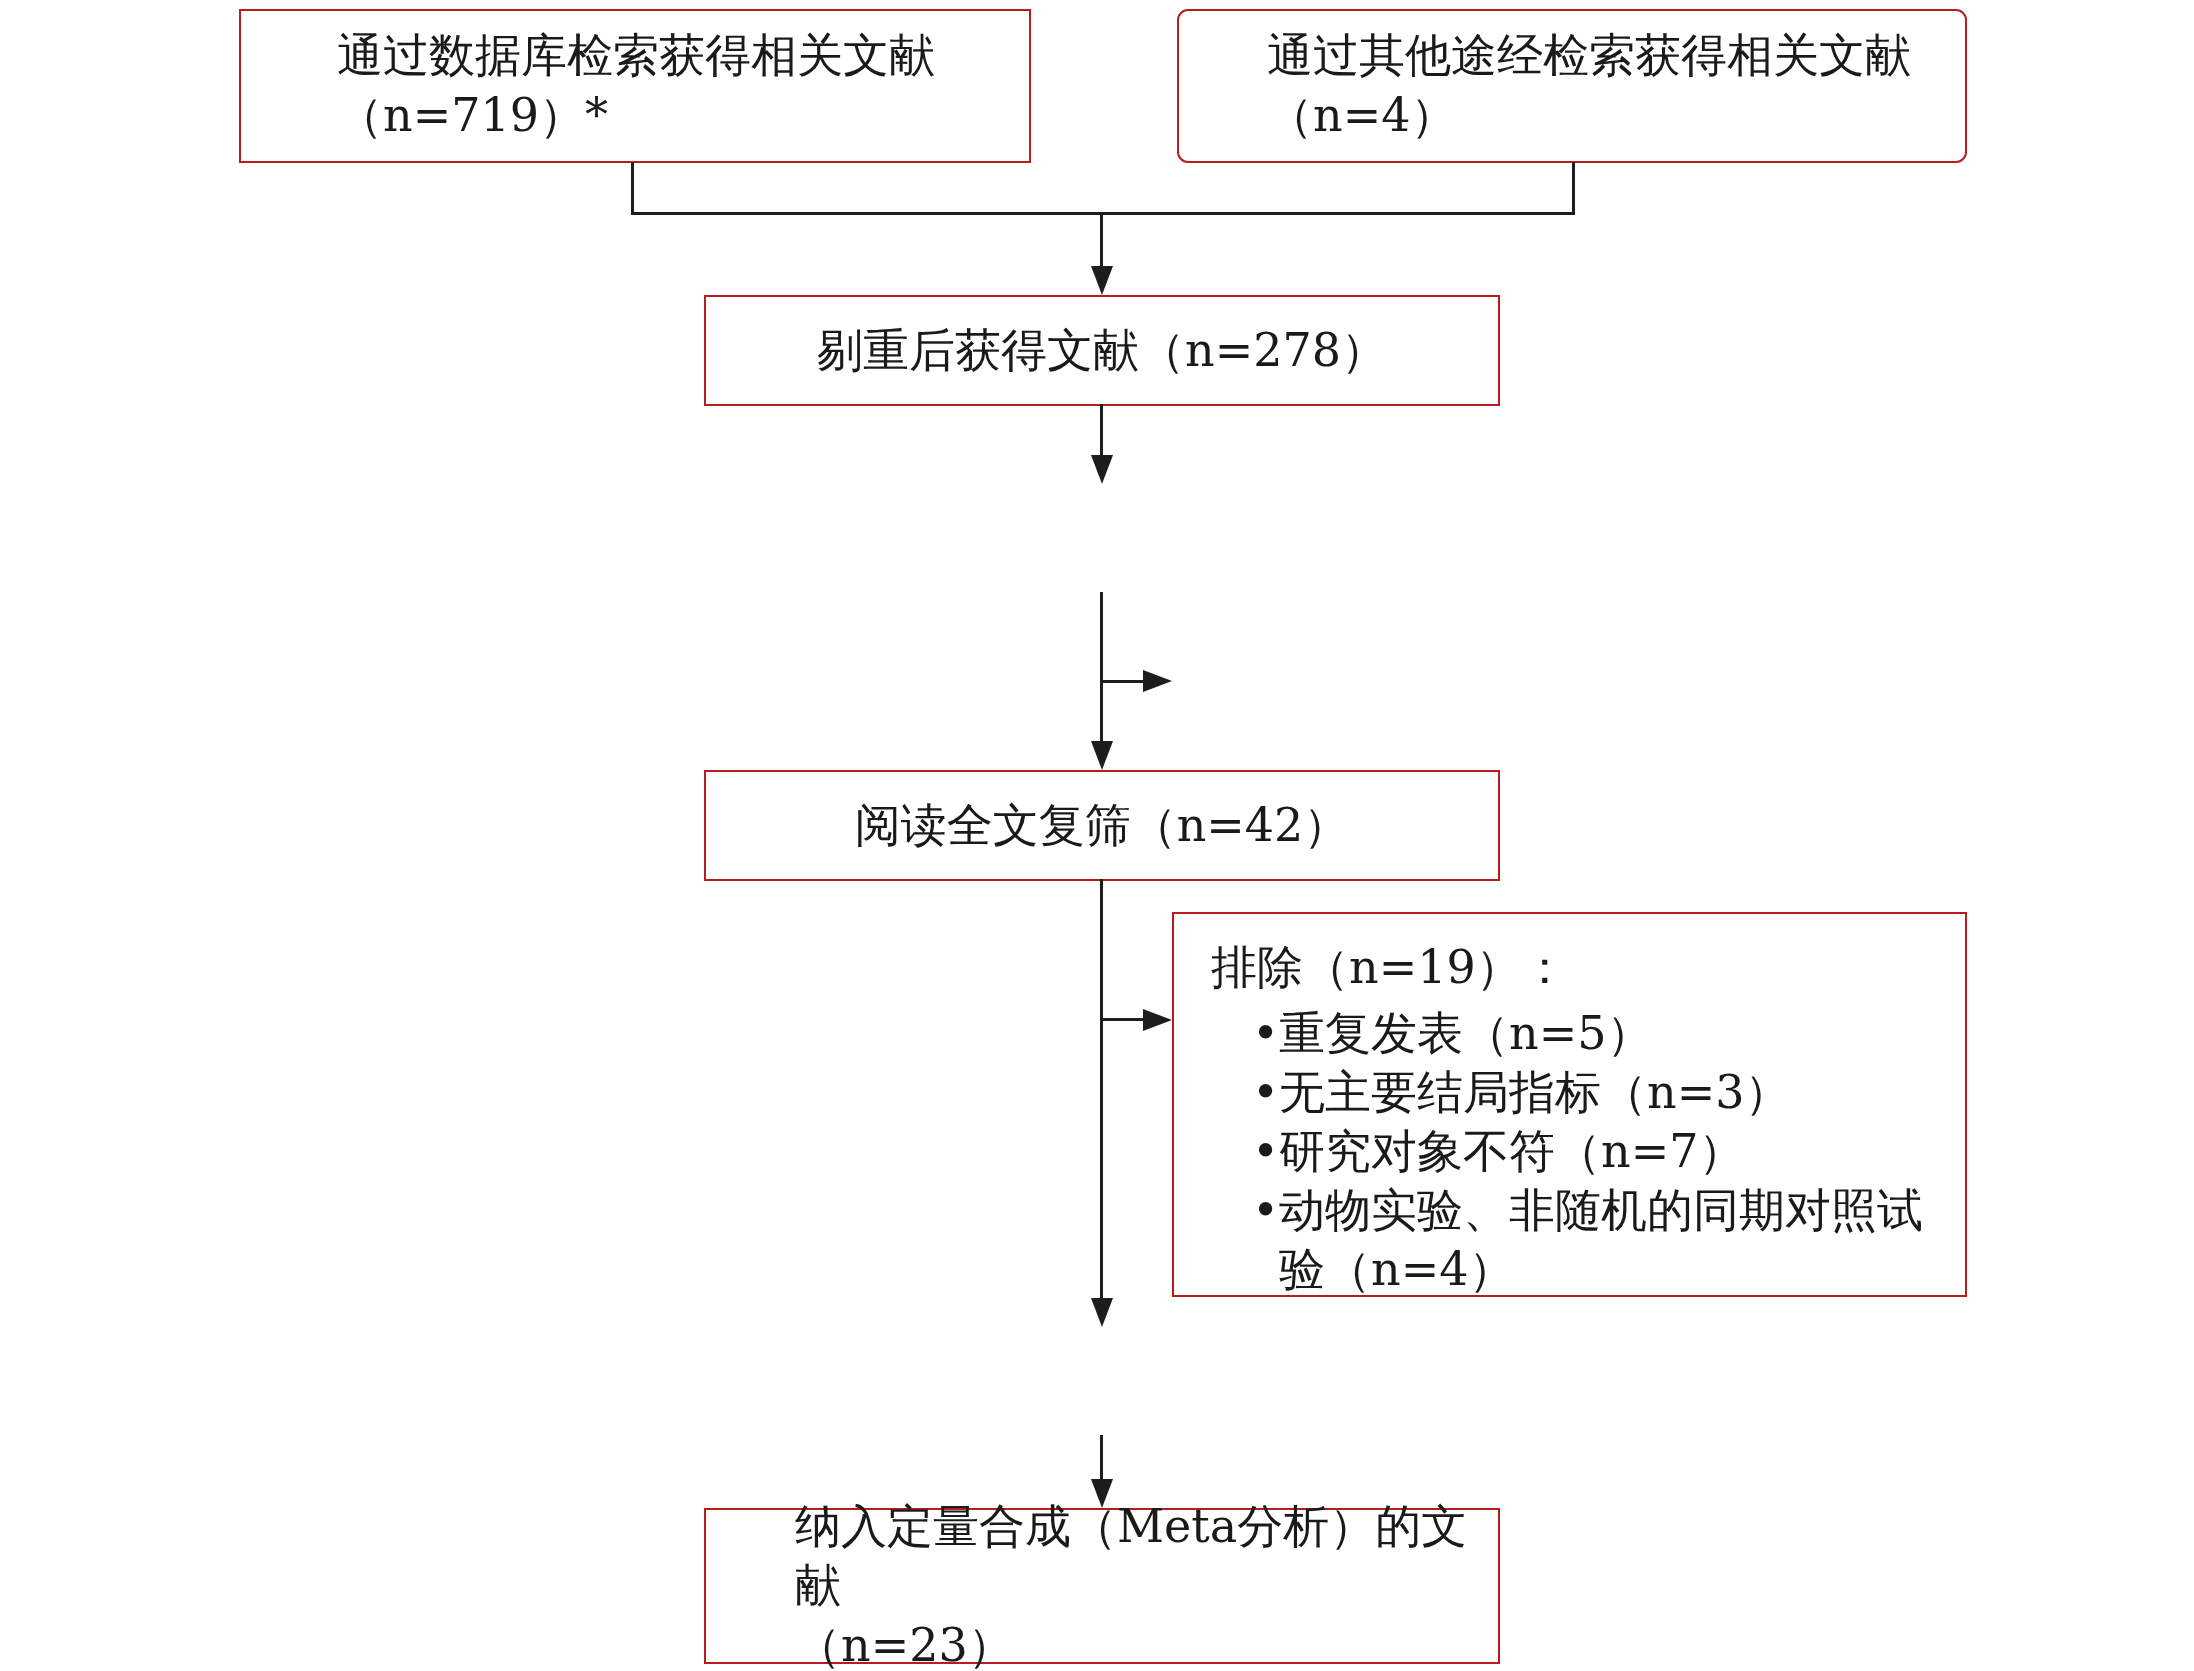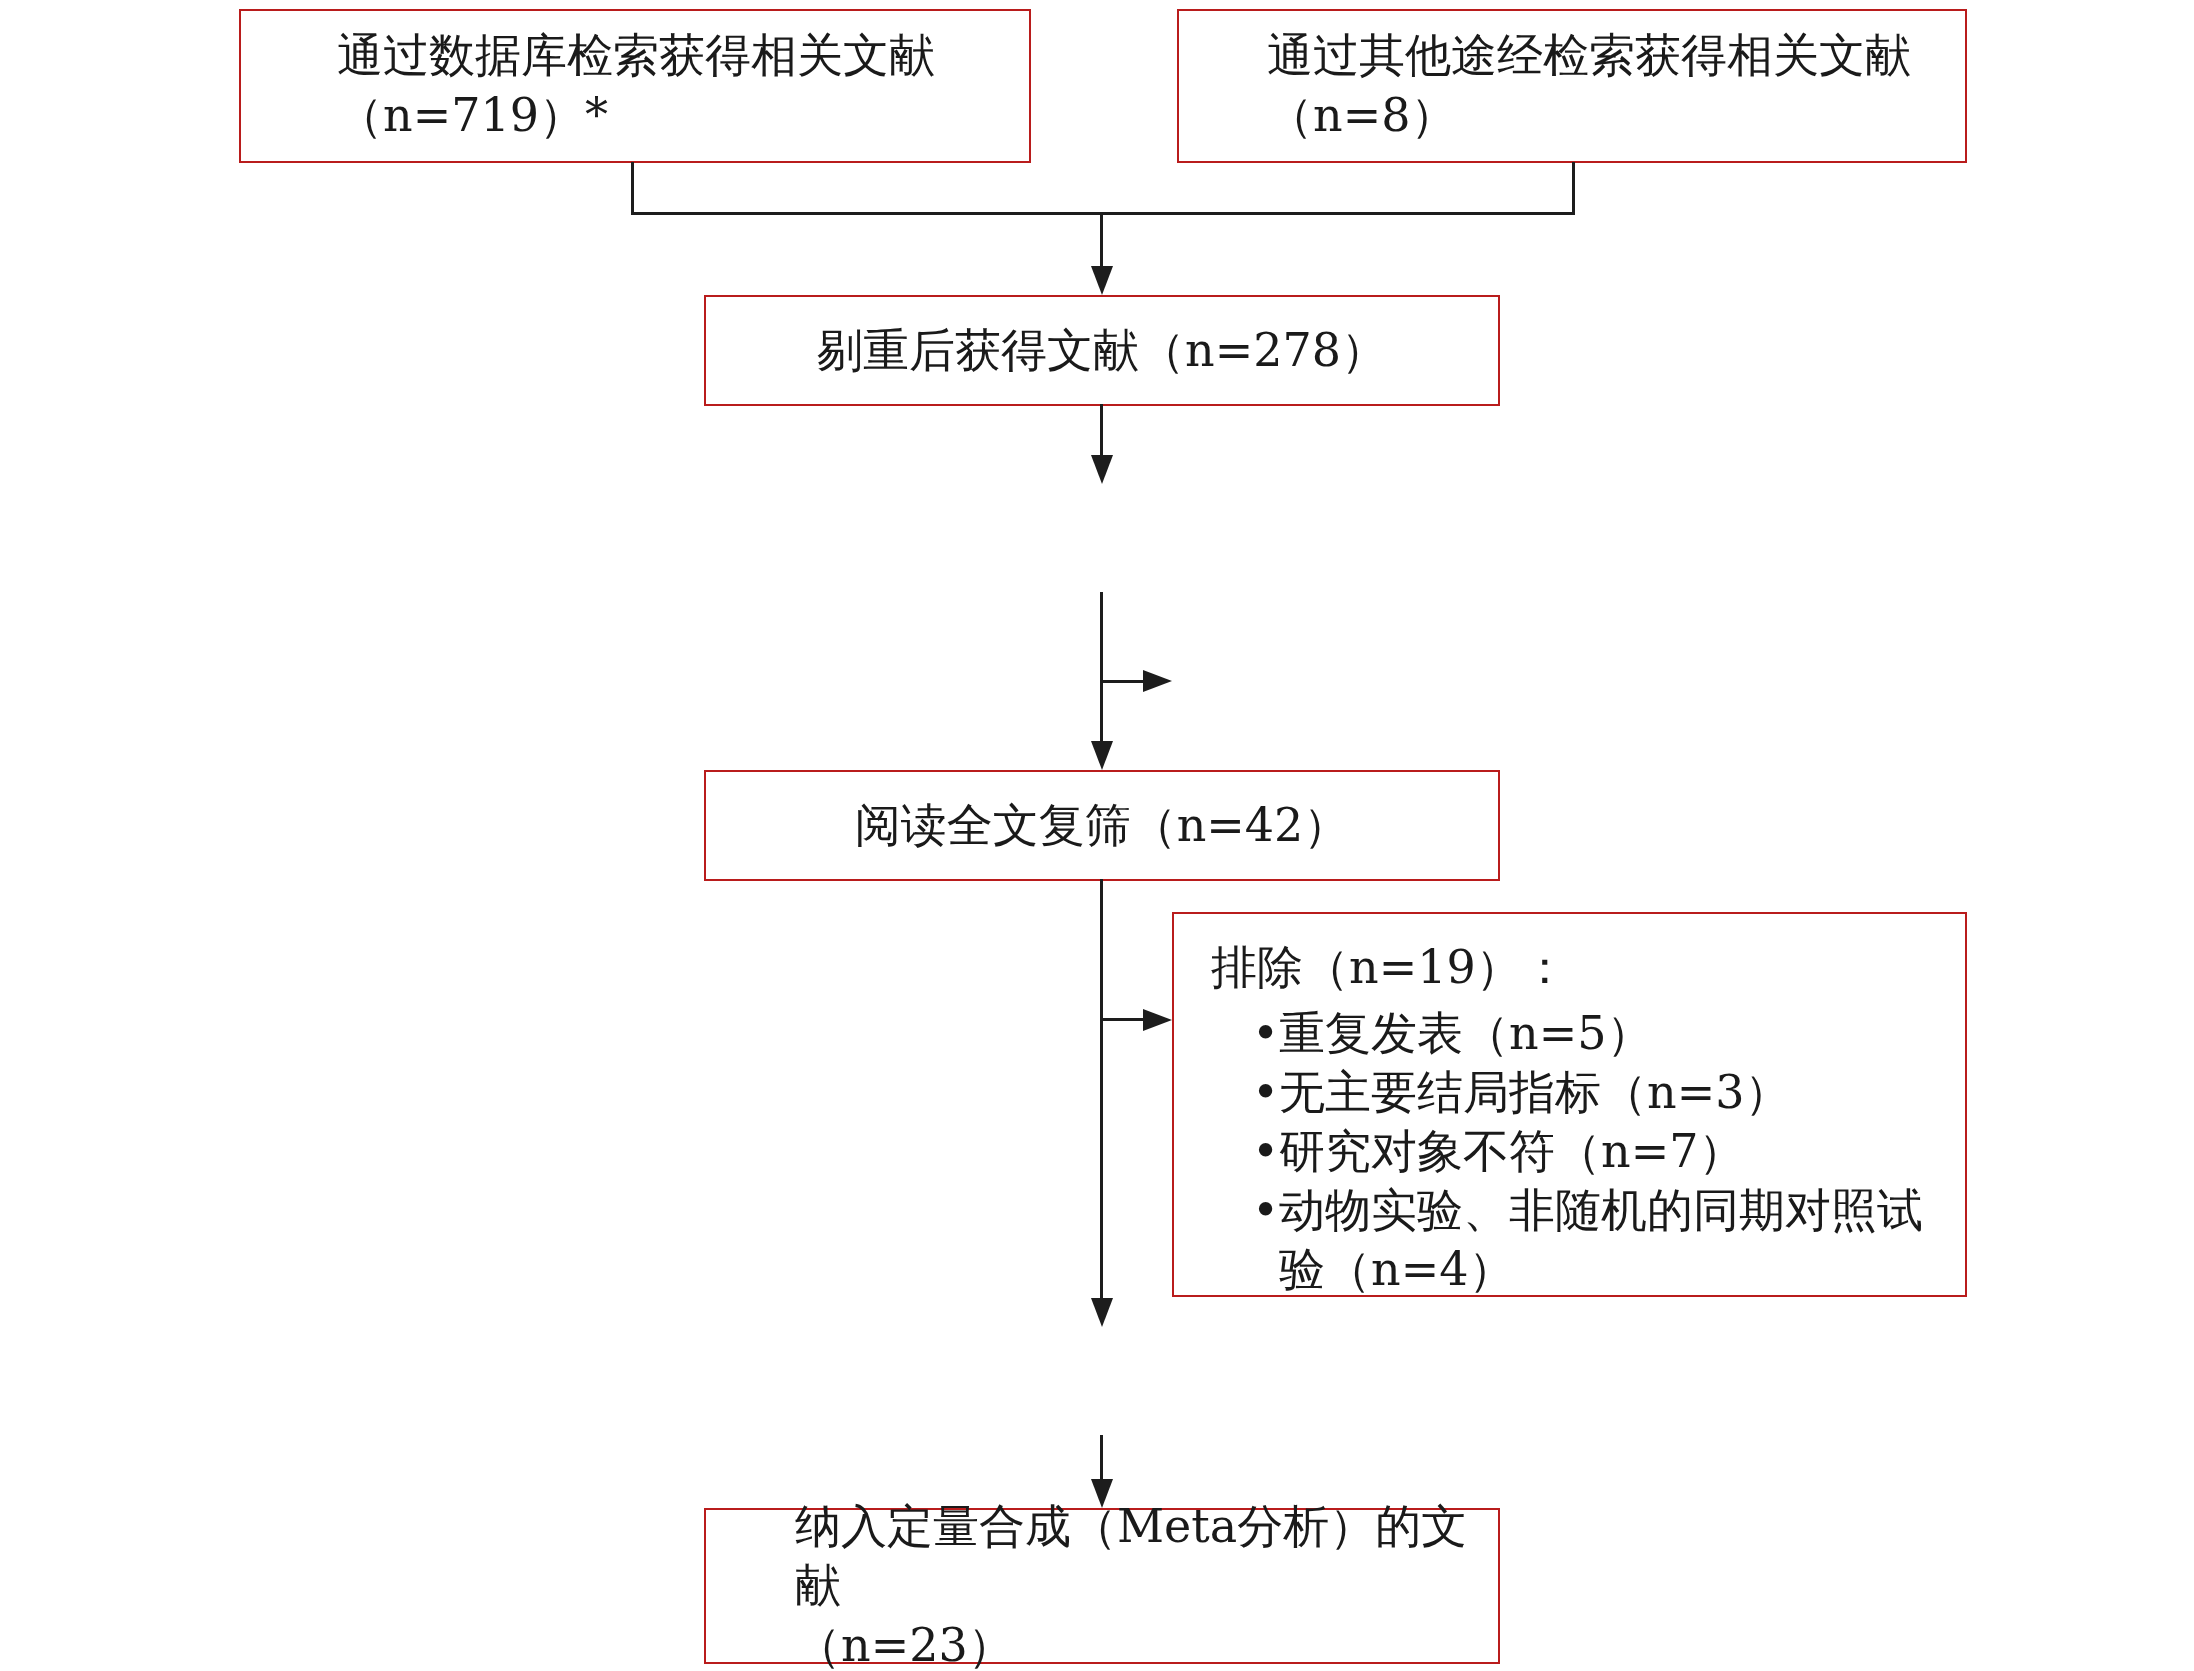--- a/index.html
+++ b/index.html
@@ -52,23 +52,23 @@
 </head>
 <body>
 
 <div id="canvas">
 
   <div class="box leftcol" style="left:239px;top:8.8px;width:792px;height:154px;padding-left:96px;">
     <div>通过数据库检索获得相关文献</div>
     <div>（n=719）*</div>
   </div>
 
-  <div class="box leftcol" style="left:1177px;top:8.8px;width:790px;height:154px;padding-left:88px;">
+  <div class="box leftcol" style="left:1177px;top:8.8px;width:790px;height:154px;padding-left:88px;border-radius:11px;">
     <div>通过其他途经检索获得相关文献</div>
-    <div>（n=8）</div>
+    <div>（n=4）</div>
   </div>
 
   <div class="vline" style="left:631px;top:162px;width:3.2px;height:53px;"></div>
   <div class="vline" style="left:1572px;top:162px;width:3.2px;height:53px;"></div>
   <div class="hline" style="left:631px;top:212px;width:943px;height:3.2px;"></div>
   <div class="vline" style="left:1100px;top:212px;width:3.2px;height:56px;"></div>
   <div class="arrow-down" style="left:1091px;top:266px;"></div>
 
   <div class="box center" style="left:704px;top:295px;width:796px;height:111px;">
     <span>剔重后获得文献（n=278）</span>

